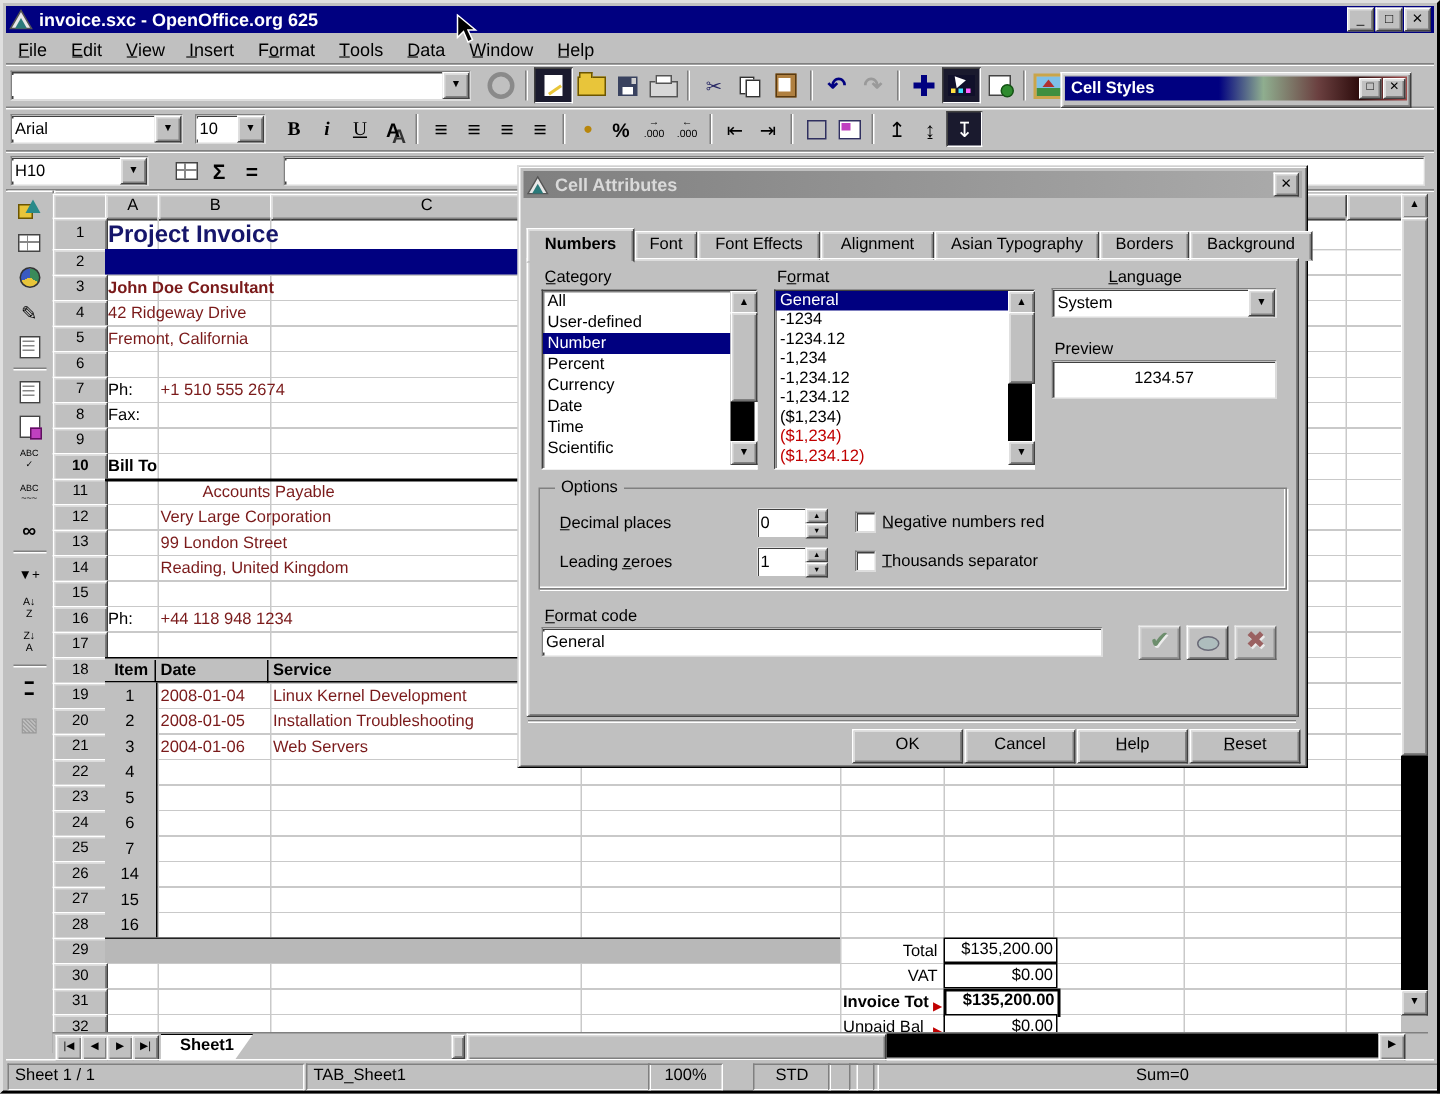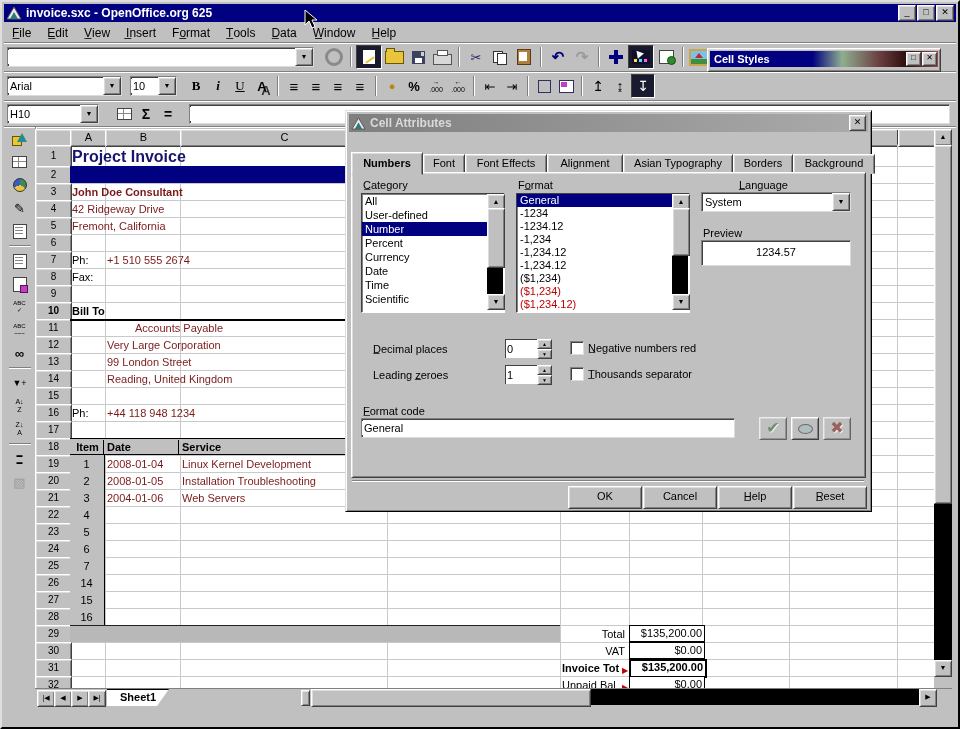--- a/index.html
+++ b/index.html
@@ -375,20 +375,29 @@
     <div class="r abs" style="left:36px;top:1px;width:16px;height:15px;text-align:center;font-size:7px;line-height:13px;"><span>▶</span></div>
     <div class="r abs" style="left:53px;top:1px;width:16px;height:15px;text-align:center;font-size:7px;line-height:13px;"><span>▶|</span></div>
     <div class="abs" style="left:72px;top:0;width:62px;height:16px;background:#fff;clip-path:polygon(0 0,100% 0,calc(100% - 12px) 100%,0 100%);border-top:1px solid #000;font-size:11px;font-weight:bold;text-align:center;line-height:15px;">Sheet1</div>
     <div class="r abs" style="left:266px;top:1px;width:7px;height:14px;"></div>
     <div class="abs" style="left:276px;top:0;width:624px;height:16px;background:#000;">
       <div class="thumbv" style="left:0;top:0;width:278px;height:16px;"></div>
       <div class="r abs" style="left:608px;top:0;width:16px;height:16px;text-align:center;font-size:7px;line-height:14px;"><span>▶</span></div>
     </div>
   </div>
 
+  <div class="abs" style="left:2px;top:704px;right:2px;height:21px;border-top:1px solid #fff;">
+    <div class="seg" style="left:1px;top:2px;width:188px;">Sheet 1 / 1</div>
+    <div class="seg" style="left:200px;top:2px;width:220px;">TAB_Sheet1</div>
+    <div class="seg" style="left:428px;top:2px;width:40px;text-align:center;">100%</div>
+    <div class="seg" style="left:498px;top:2px;width:42px;text-align:center;">STD</div>
+    <div class="seg" style="left:548px;top:2px;width:10px;"></div>
+    <div class="seg" style="left:562px;top:2px;width:10px;"></div>
+    <div class="seg" style="left:578px;top:2px;width:376px;text-align:center;">Sum=0</div>
+  </div>
 
   <div class="abs r" style="left:705px;top:46px;width:232px;height:22px;z-index:8;">
     <div class="abs" style="left:2px;top:2px;right:2px;height:16px;display:flex;align-items:center;background:linear-gradient(90deg,#000080 0 45%,#8fae8f 58%,#6b4040 74%,#2e0d0d 86%,#a34a4a 100%);">
       <span style="color:#fff;font-size:11px;font-weight:bold;margin-left:4px;flex:1;">Cell Styles</span>
       <div class="wbtn r" style="width:13px;height:12px;font-size:8px;line-height:10px;"><span>□</span></div>
       <div class="wbtn r" style="width:13px;height:12px;font-size:8px;line-height:10px;margin-right:1px;"><span>✕</span></div>
     </div>
   </div>
 
   <div id="dialog" class="abs">
@@ -449,20 +458,23 @@
     </div>
 
     <div class="lbl" style="left:357px;top:68px;padding-left:36px;">L̲anguage</div>
     <div class="combo s abs" style="left:355px;top:81px;width:148px;height:18px;">
       <span style="flex:1;font-size:11px;padding:2px 3px;">System</span>
       <div class="dd r"><span>▼</span></div>
     </div>
     <div class="lbl" style="left:357px;top:116px;">Preview</div>
     <div class="s abs" style="left:355px;top:129px;width:148px;height:24px;text-align:center;font-size:11px;line-height:23px;">1234.57</div>
 
+    <div class="grp" style="left:13px;top:214px;width:497px;height:66px;">
+      <span class="legend">Options</span>
+    </div>
     <div class="lbl" style="left:27px;top:232px;">D̲ecimal places</div>
     <div class="spin" style="left:159px;top:228px;">
       <input class="v s" style="border: none; outline: none; font-family: &quot;Liberation Sans&quot;, sans-serif;" value="0">
       <div class="ud">
           <div class="r"><span>▲</span></div>
           <div class="r"><span>▼</span></div>
         </div>
     </div>
     <div class="lbl" style="left:27px;top:258px;">Leading z̲eroes</div>
     <div class="spin" style="left:159px;top:254px;">

